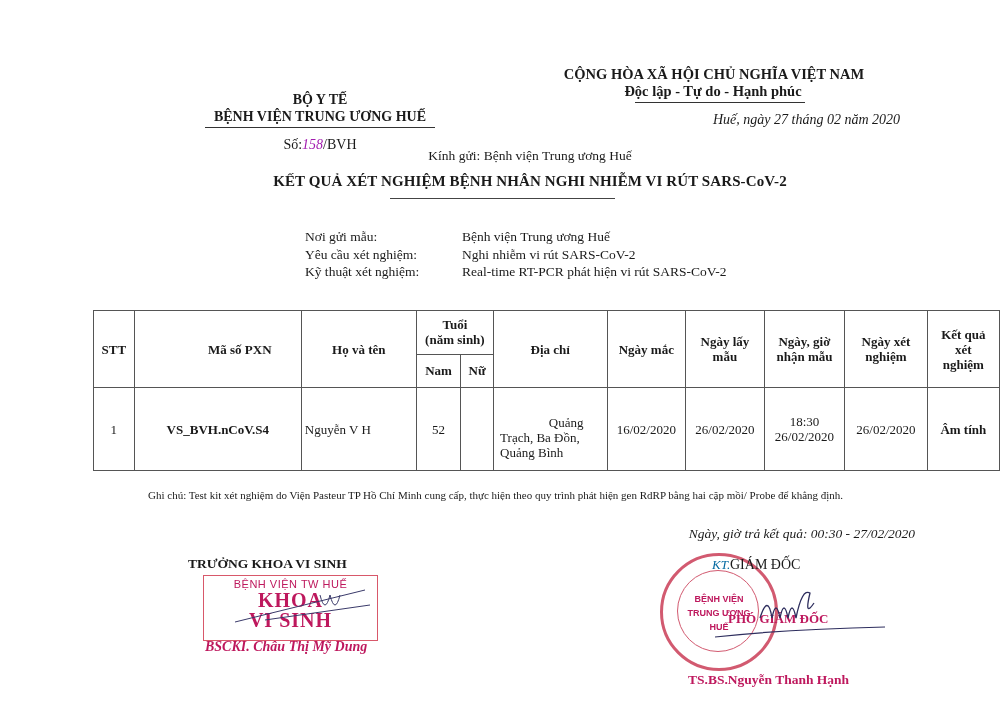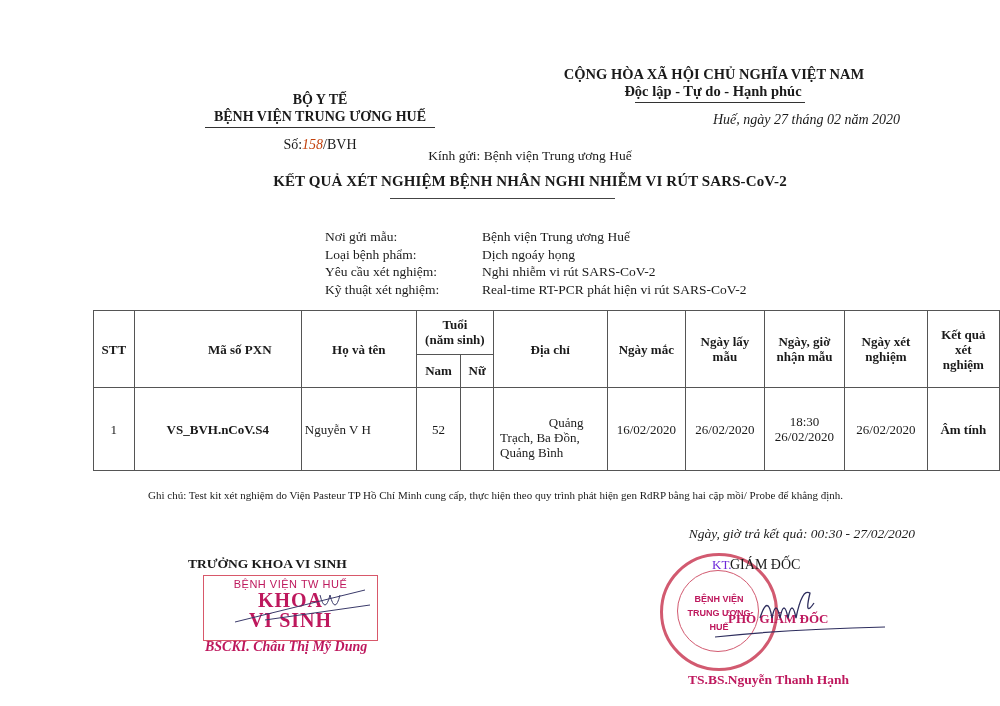--- a/index.html
+++ b/index.html
@@ -7,37 +7,37 @@
          font-family:"Liberation Serif", "DejaVu Serif", serif; color:#1a1a1a; }
   .abs { position:absolute; }
   .b { font-weight:bold; }
 
   
   #hdr-left { left:180px; top:66px; width:280px;margin-top:25px; }
   #hdr-left .l1 { font-size:14px; font-weight:bold; text-align:center; line-height:17px; }
   #hdr-left .l2 { font-size:14px; font-weight:bold; text-align:center; line-height:17px; }
   #hdr-left .rule { width:230px; height:1px; background:#333; margin:2px auto 0 auto; }
   #hdr-left .so { font-size:14px; text-align:center; margin-top:9px; }
-  #hdr-left .so .hand { font-style:italic; color:#c2410c; }
+  #hdr-left .so .hand { font-style:italic; color:#a21caf; }
 
   
   #hdr-right { left:508px; top:66px; width:420px; }
   #hdr-right .l1 { font-size:14.5px; font-weight:bold; text-align:center; line-height:17px; margin-left:-8px; }
   #hdr-right .l2 { font-size:14.5px; font-weight:bold; text-align:center; line-height:17px; margin-left:-10px; }
   #hdr-right .rule { width:170px; height:1px; background:#333; margin:2px 0 0 127px; }
   #hdr-right .date { font-size:14px; font-style:italic; text-align:right; margin-top:9px; margin-right:28px; }
 
   #recipient { left:240px; top:148px; width:580px; text-align:center; font-size:13.5px; }
   #title { left:140px; top:173px; width:780px; text-align:center; font-size:15px; font-weight:bold; letter-spacing:0.1px; }
   #title-rule { left:390px; top:198px; width:225px; height:1px; background:#444; }
 
   
   #info { left:305px; top:228px; font-size:13.5px; line-height:17.5px; }
   #info .row { display:flex; }
-  #info .k { width:157px;margin-left:20px; }
+  #info .k { width:157px; }
 
   
   #tbl { left:93px; top:310px; border-collapse:collapse; font-size:13px; }
   #tbl td, #tbl th { border:1.5px solid #555; padding:2px 3px; text-align:center; vertical-align:middle; }
   #tbl th { font-weight:bold; line-height:15px; }
   #tbl td { line-height:15px; }
   #tbl .addr { text-align:left; padding-left:6px; }
 
   #note { left:148px; top:486px; width:780px; font-size:11px; line-height:19px; }
   #return-time { left:600px; top:526px; width:315px; text-align:right; font-size:13.5px; font-style:italic; }
@@ -79,24 +79,20 @@
 </div>
 
 <div id="recipient" class="abs">Kính gửi: Bệnh viện Trung ương Huế</div>
 <div id="title" class="abs">KẾT QUẢ XÉT NGHIỆM BỆNH NHÂN NGHI NHIỄM VI RÚT SARS-CoV-2</div>
 <div id="title-rule" class="abs"></div>
 
 <div id="info" class="abs">
   <div class="row">
       <span class="k">Nơi gửi mẫu:</span>
       <span>Bệnh viện Trung ương Huế</span>
-    </div>
-  <div class="row">
-      <span class="k">Loại bệnh phẩm:</span>
-      <span>Dịch ngoáy họng</span>
     </div>
   <div class="row">
       <span class="k">Yêu cầu xét nghiệm:</span>
       <span>Nghi nhiễm vi rút SARS-CoV-2</span>
     </div>
   <div class="row">
       <span class="k">Kỹ thuật xét nghiệm:</span>
       <span>Real-time RT-PCR phát hiện vi rút SARS-CoV-2</span>
     </div>
 </div>
@@ -153,21 +149,21 @@
   <path d="M95 15 q5 20 10 0 q5 20 10 0" stroke="#3a3a6a" stroke-width="1" fill="none"></path>
 </svg>
 <div id="sig-left-name" class="abs stamp-red">BSCKI. Châu Thị Mỹ Dung</div>
 
 <div id="stamp-circle" class="abs stamp-red">
   <div class="inner"></div>
   <div class="t" style="top:38px;">BỆNH VIỆN</div>
   <div class="t" style="top:52px;">TRUNG ƯƠNG</div>
   <div class="t" style="top:66px;">HUẾ</div>
 </div>
-<div class="abs" style="left:712px;top:557px;font-size:13px;color:#6d28d9;">KT.</div>
+<div class="abs" style="left:712px;top:557px;font-size:13px;color:#0369a1;font-style:italic;">KT.</div>
 <div id="sig-right-title" class="abs">GIÁM ĐỐC</div>
 <div id="sig-right-sub" class="abs stamp-red">PHÓ GIÁM ĐỐC</div>
 <svg id="signature-scribble" class="abs">
   <path d="M5 30 q8 -25 12 0 q4 -20 8 0 q4 -20 8 0 q4 -20 8 0 q6 -30 14 -25 q-6 25 4 10" stroke="#2e2e5e" stroke-width="1.3" fill="none"></path>
 </svg>
 <svg class="abs" style="left:710px;top:625px;" width="180" height="20">
   <path d="M5 12 Q80 4 175 2" stroke="#2e2e5e" stroke-width="1.2" fill="none"></path>
 </svg>
 <div id="sig-right-name" class="abs stamp-red">TS.BS.Nguyễn Thanh Hạnh</div>
 

